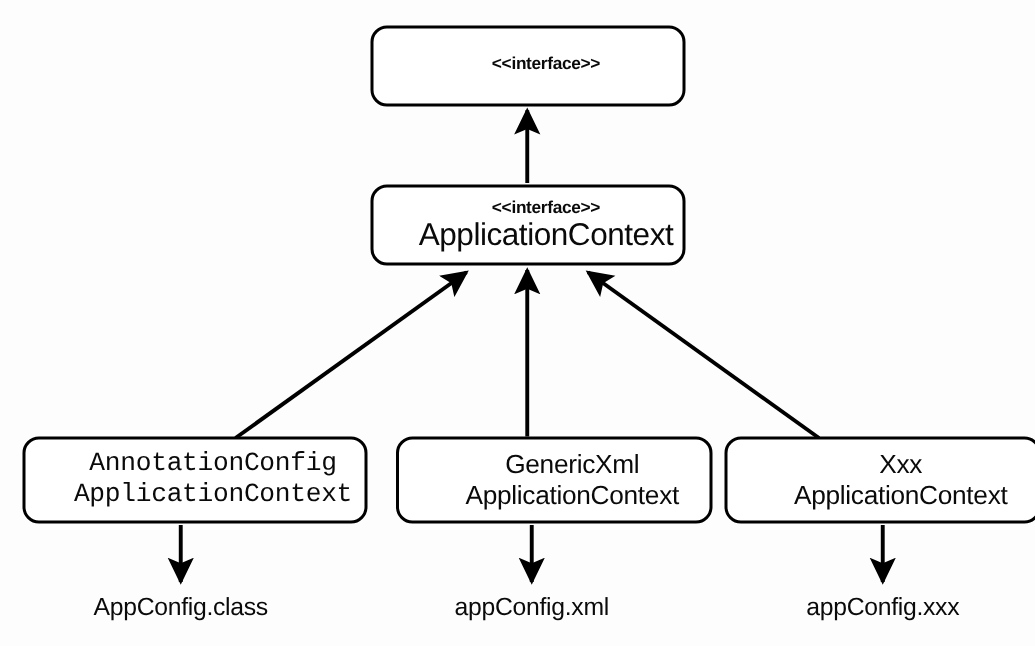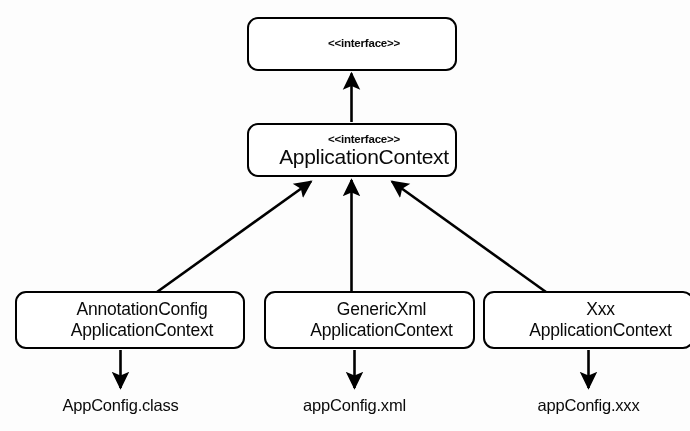--- a/index.html
+++ b/index.html
@@ -62,21 +62,21 @@
     font-size: 16.5px;
     letter-spacing: -0.2px;
     text-align: center;
     white-space: nowrap;
     z-index: 2;
   }
 
   
   #node-beanfactory        { left: 247px; top: 17px;  width: 210px; height: 54px; }
   #node-applicationcontext { left: 247px; top: 123px; width: 210px; height: 54px; }
-  #node-annotationconfig   { left: 15px;  top: 291px; width: 230px; height: 58px; }
+  #node-annotationconfig   { left: 15px;  top: 291px; width: 230px; height: 58px; font-family: Liberation Mono, monospace; }
   #node-genericxml         { left: 264px; top: 291px; width: 211px; height: 58px; }
   #node-xxx                { left: 483px; top: 291px; width: 211px; height: 58px; }
 
   #leaf-appconfig-class { left: 15px;  top: 396px; width: 211px; }
   #leaf-appconfig-xml   { left: 249px; top: 396px; width: 211px; }
   #leaf-appconfig-xxx   { left: 483px; top: 396px; width: 211px; }
 </style>
 </head>
 <body>
 

